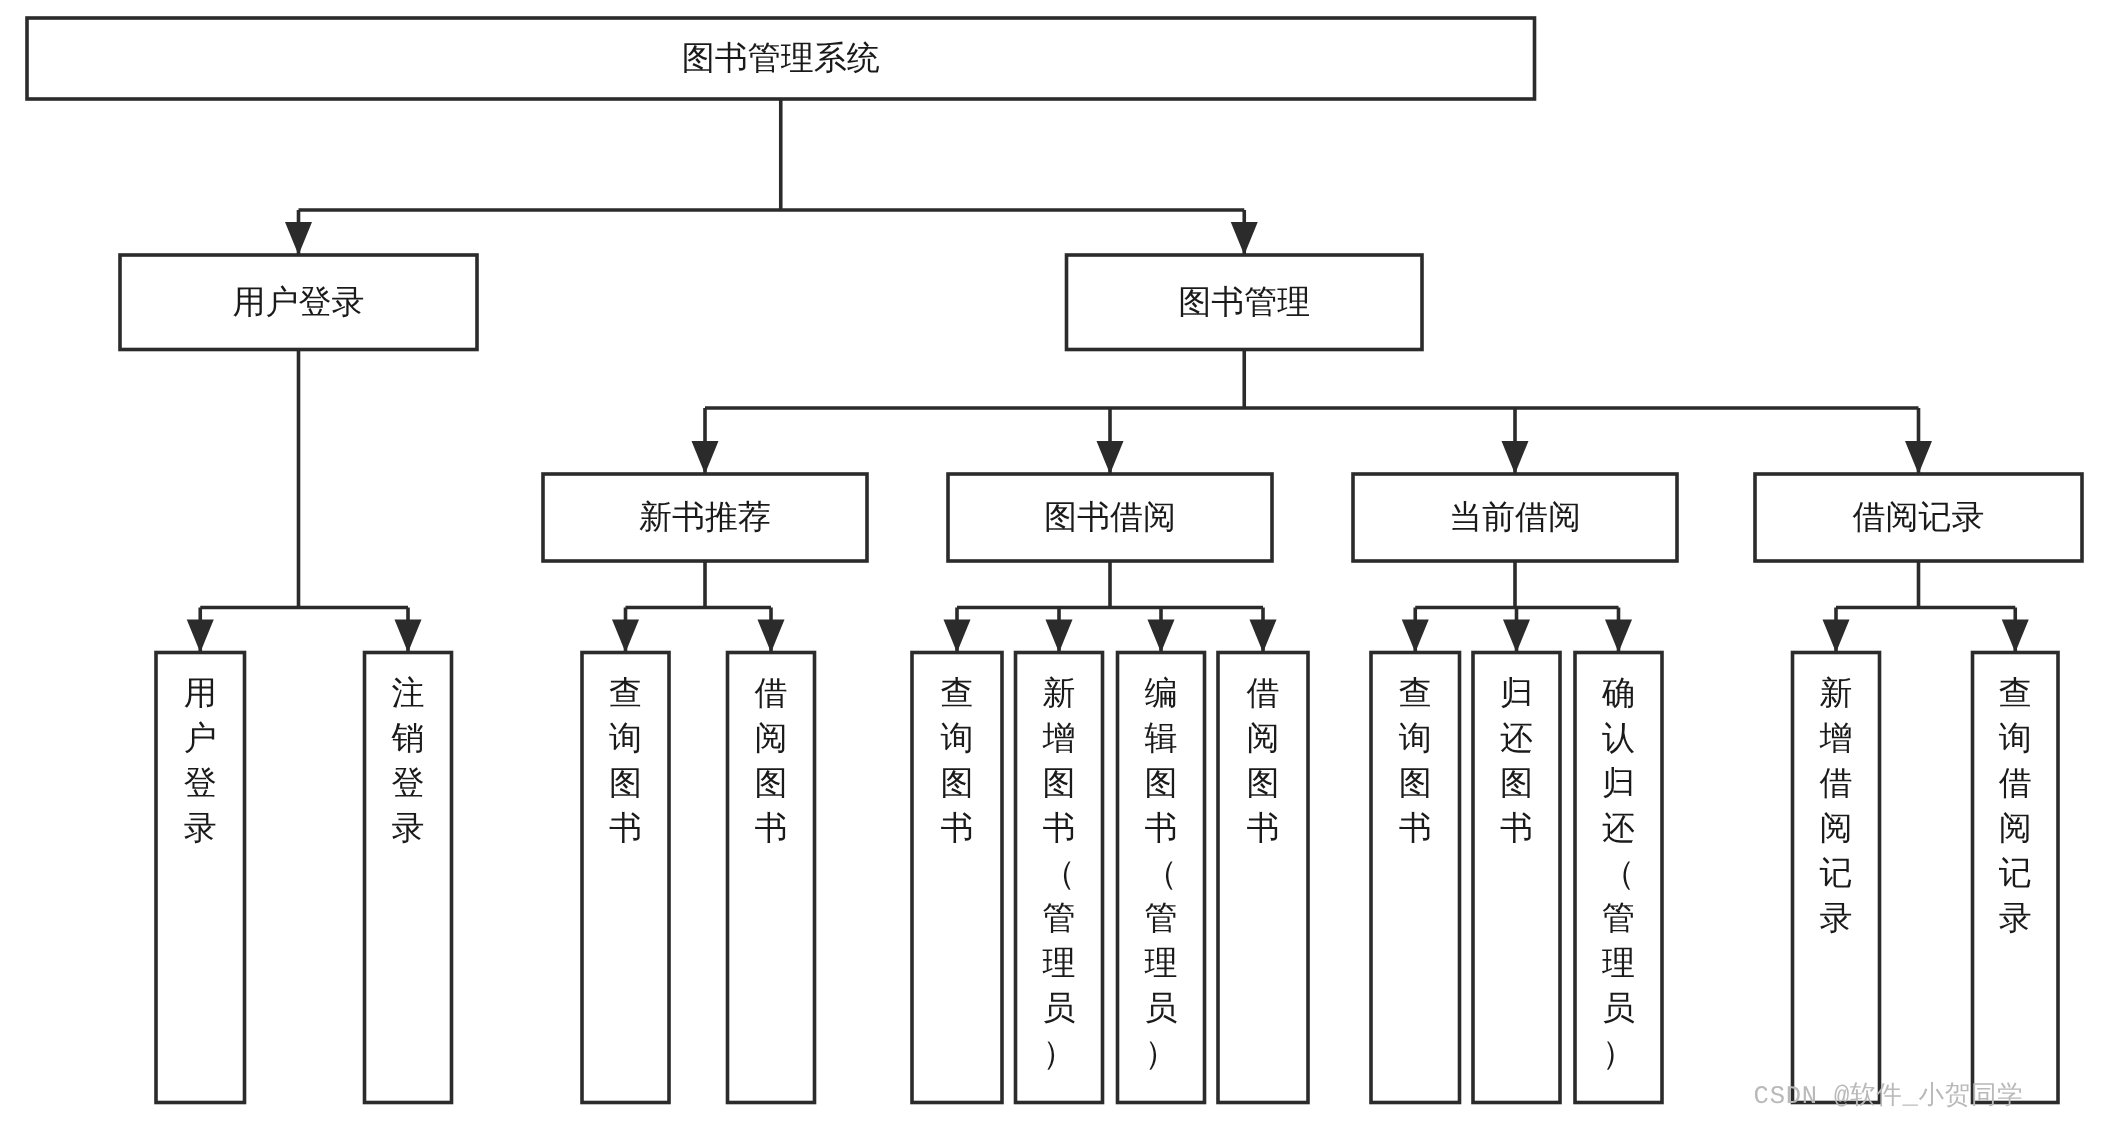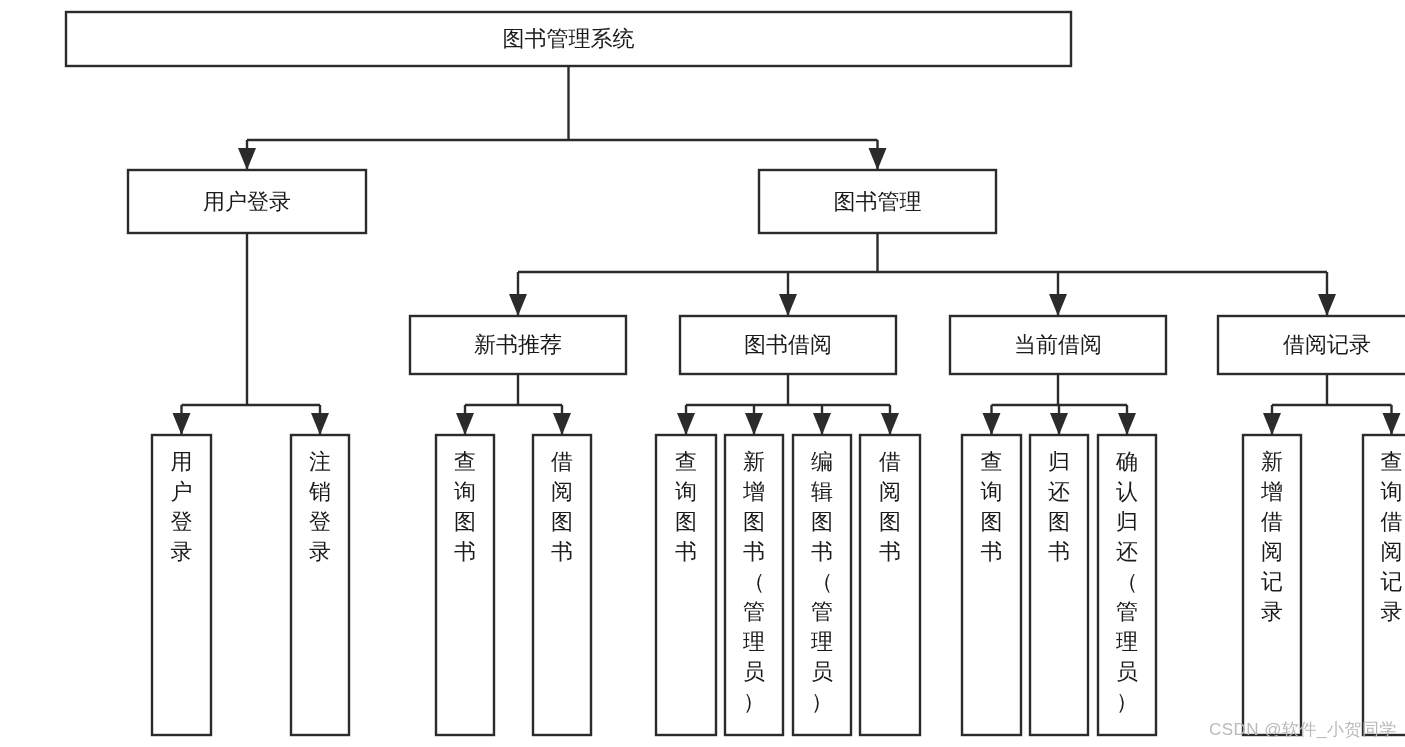--- a/index.html
+++ b/index.html
@@ -12,21 +12,20 @@
     width: 1405px;
     height: 747px;
     font-family: "DejaVu Sans", "Liberation Sans", sans-serif;
     overflow: hidden;
   }
   #diagram-root {
     position: relative;
     width: 1357px;
     height: 747px;
     background: #ffffff;
-    margin-left: 48px;
   }
   svg#tree-svg {
     position: absolute;
     top: 0;
     left: 0;
     width: 1405px;
     height: 747px;
     display: block;
   }
   .node-box {
@@ -53,21 +52,21 @@
     stroke-linecap: butt;
   }
   .arrow-head {
     fill: #2b2b2b;
     stroke: none;
   }
   #watermark {
     position: absolute;
     right: 8px;
     bottom: 6px;
-    font-family: Liberation Sans, sans-serif;
+    font-family: Liberation Mono, monospace;
     font-size: 17px;
     color: #b9b9b9;
     letter-spacing: 0.5px;
     white-space: nowrap;
     pointer-events: none;
   }
 </style>
 </head>
 <body>
 

